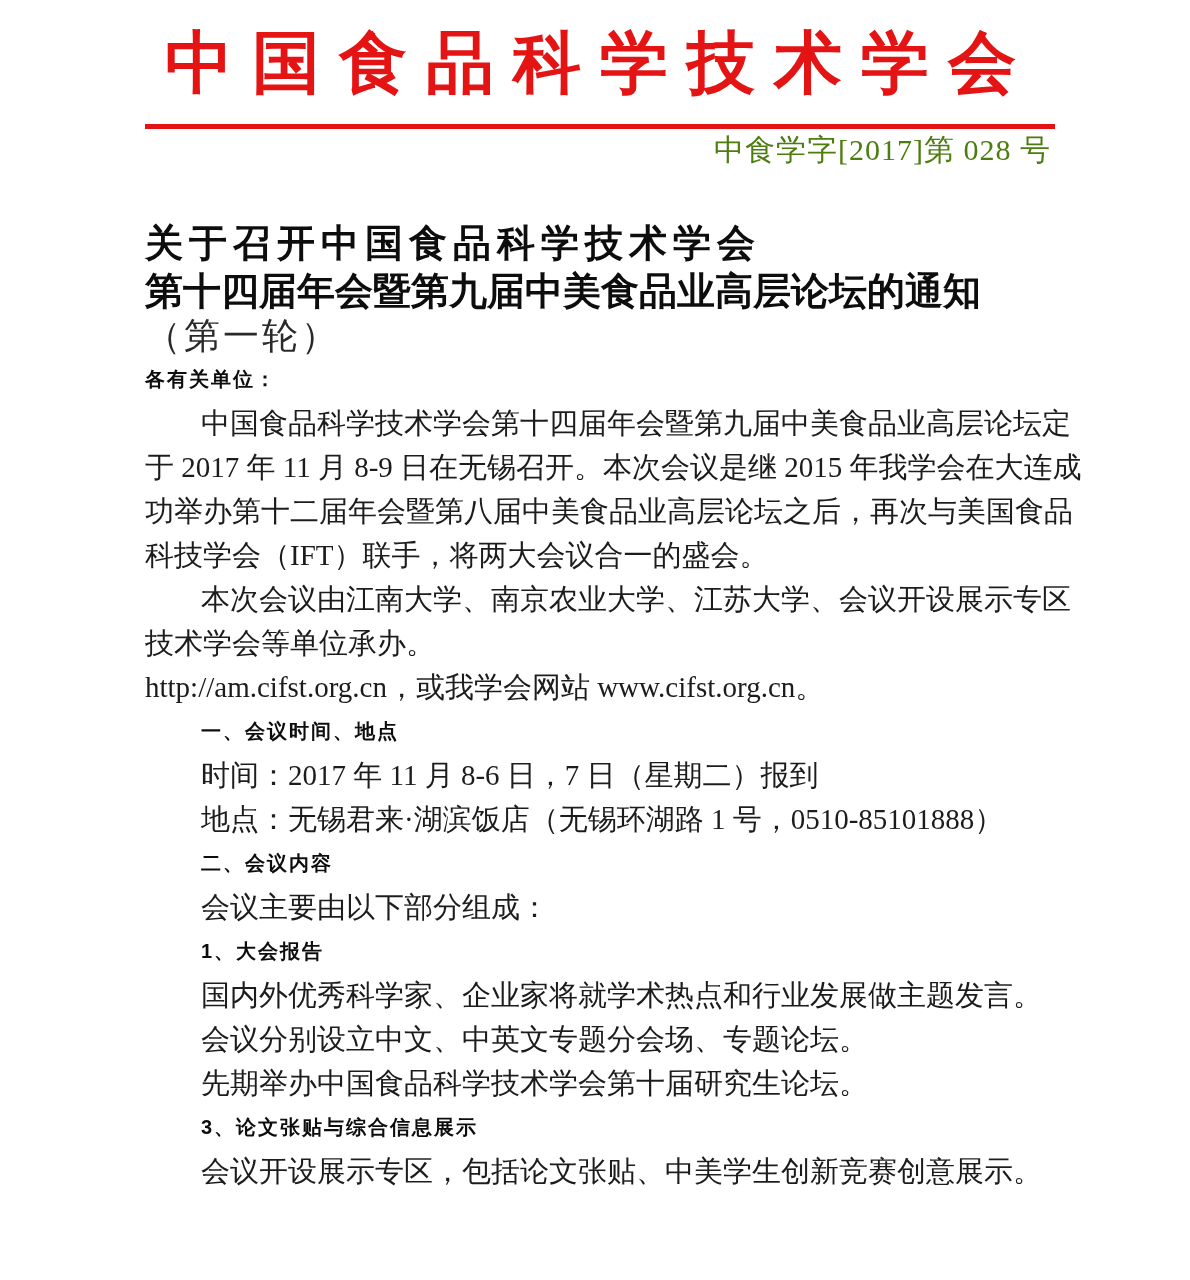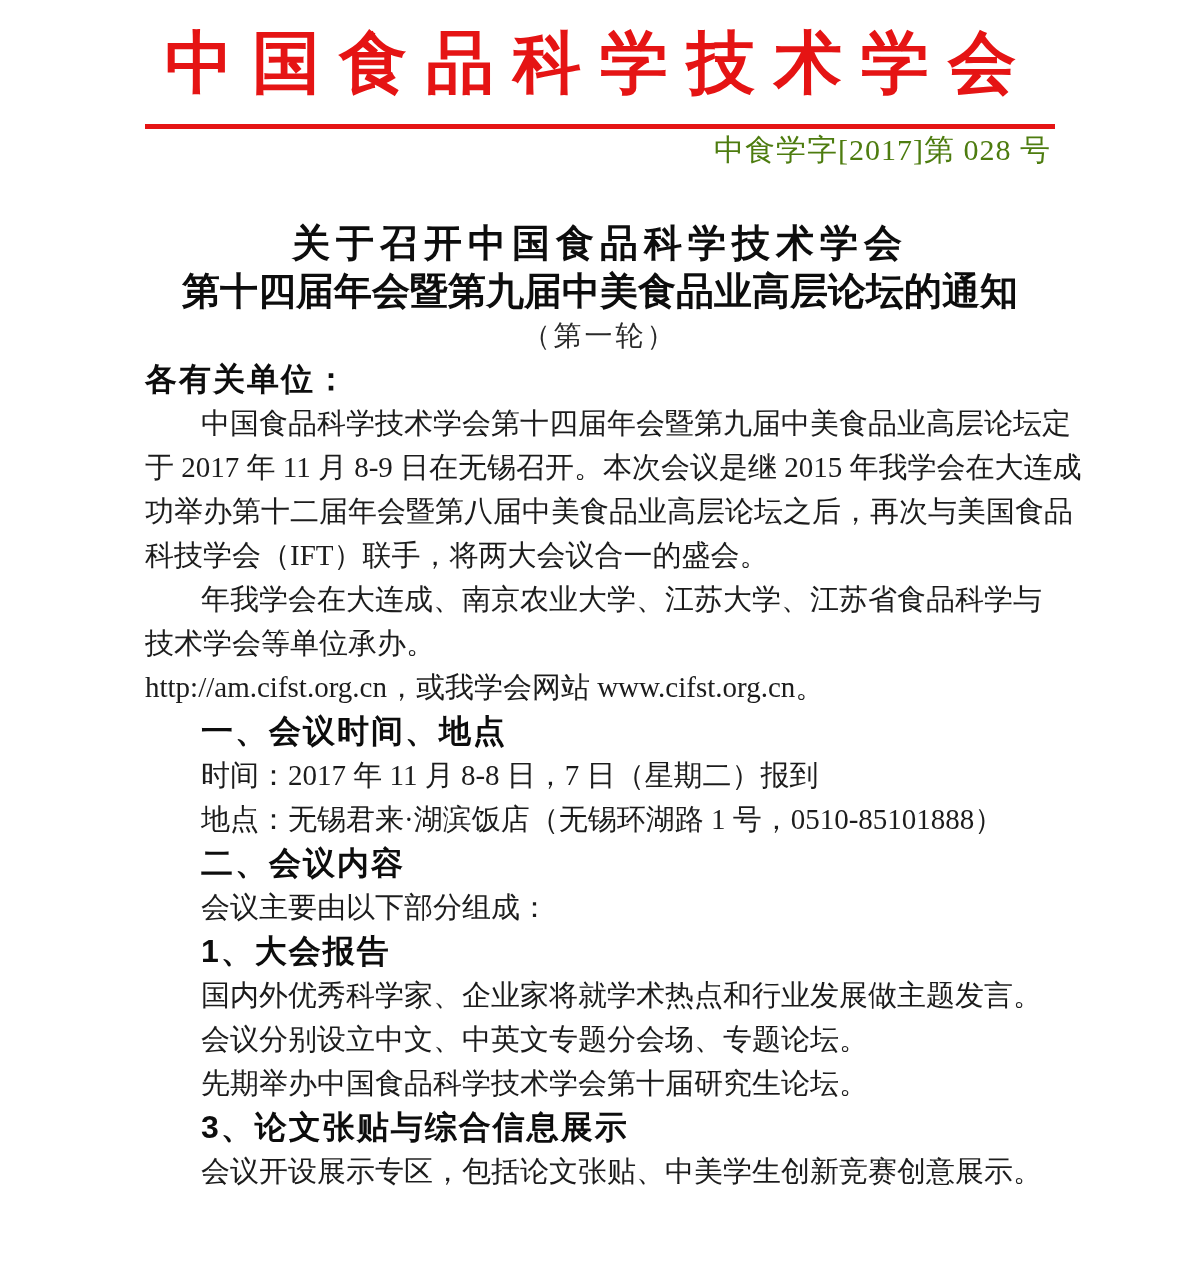--- a/index.html
+++ b/index.html
@@ -36,51 +36,51 @@
   .doc-number {
     margin-top: 4px;
     text-align: right;
     padding-right: 4px;
     font-size: 30px;
     line-height: 34px;
     letter-spacing: 1px;
     color: #4d7c0f;
   }
   
-  .title-block { margin-top: 52px; text-align: center; }
+  .title-block { margin-top: 52px; text-align: left; }
   .title-line {
     font-family: "Liberation Sans", "DejaVu Sans", sans-serif;
     font-weight: 700;
     color: #0d0d0d;
     font-size: 38px;
     line-height: 48px;
     white-space: nowrap;
   }
   .title-line-1 { letter-spacing: 6px; }
   .title-line-2 { letter-spacing: 0px; }
   .round-note {
-    font-size: 28px;
+    font-size: 36px;
     line-height: 42px;
     letter-spacing: 3px;
     color: #2a2a2a;
   }
   
   .notice-body { margin-top: 0; }
   .line {
     font-size: 29px;
     line-height: 44px;
     height: 44px;
     white-space: nowrap;
     color: var(--ink);
   }
   .line.indent { padding-left: 56px; }
   .line.bold {
     font-family: "Liberation Sans", "DejaVu Sans", sans-serif;
     font-weight: 700;
-    font-size: 32px;
+    font-size: 20px;
     letter-spacing: 2px;
     color: #0d0d0d;
   }
   .line.spread { letter-spacing: 9px; }
 </style>
 </head>
 <body>
 
 <div class="page">
 
@@ -95,25 +95,25 @@
     <div class="title-line title-line-2">第十四届年会暨第九届中美食品业高层论坛的通知</div>
     <div class="round-note">（第一轮）</div>
   </div>
 
   <div class="notice-body">
       <div class="line bold">各有关单位：</div>
       <div class="line indent">中国食品科学技术学会第十四届年会暨第九届中美食品业高层论坛定</div>
       <div class="line">于 2017 年 11 月 8-9 日在无锡召开。本次会议是继 2015 年我学会在大连成</div>
       <div class="line">功举办第十二届年会暨第八届中美食品业高层论坛之后，再次与美国食品</div>
       <div class="line">科技学会（IFT）联手，将两大会议合一的盛会。</div>
-      <div class="line indent">年我学会在大连成、南京农业大学、江苏大学、江苏省食品科学与</div>
+      <div class="line indent">本次会议由江南大学、南京农业大学、江苏大学、会议开设展示专区</div>
       <div class="line">技术学会等单位承办。</div>
       <div class="line">http://am.cifst.org.cn，或我学会网站 www.cifst.org.cn。</div>
       <div class="line indent bold">一、会议时间、地点</div>
-      <div class="line indent">时间：2017 年 11 月 8-8 日，7 日（星期二）报到</div>
+      <div class="line indent">时间：2017 年 11 月 8-6 日，7 日（星期二）报到</div>
       <div class="line indent">地点：无锡君来·湖滨饭店（无锡环湖路 1 号，0510-85101888）</div>
       <div class="line indent bold">二、会议内容</div>
       <div class="line indent">会议主要由以下部分组成：</div>
       <div class="line indent bold">1、大会报告</div>
       <div class="line indent">国内外优秀科学家、企业家将就学术热点和行业发展做主题发言。</div>
       <div class="line indent">会议分别设立中文、中英文专题分会场、专题论坛。</div>
       <div class="line indent">先期举办中国食品科学技术学会第十届研究生论坛。</div>
       <div class="line indent bold">3、论文张贴与综合信息展示</div>
       <div class="line indent">会议开设展示专区，包括论文张贴、中美学生创新竞赛创意展示。</div>
     </div>

